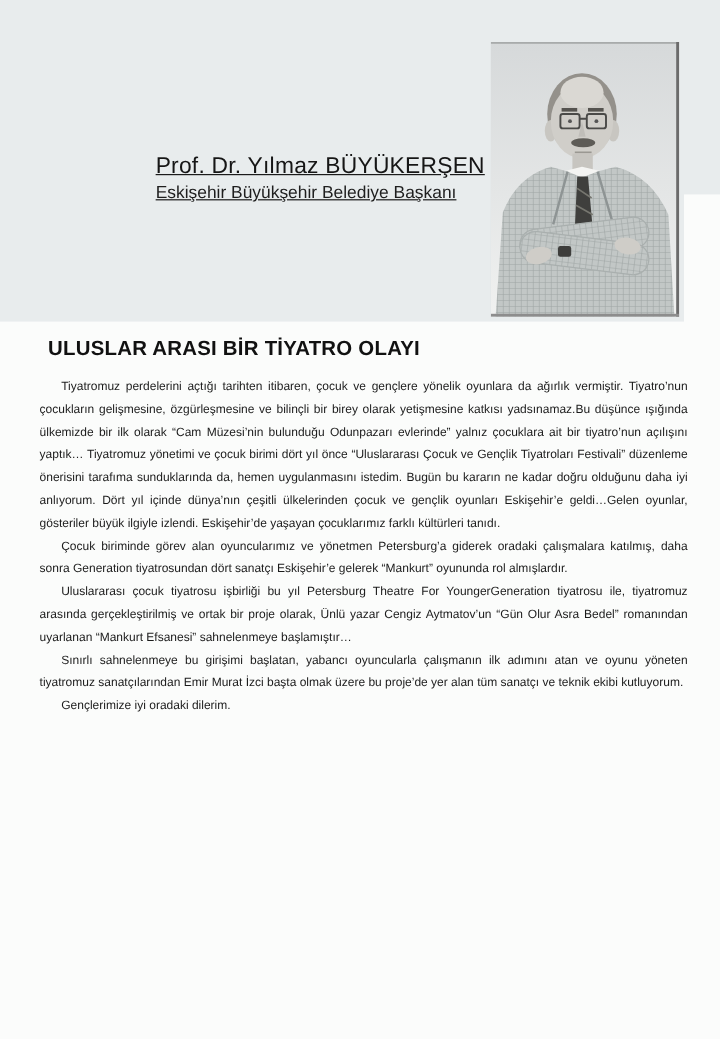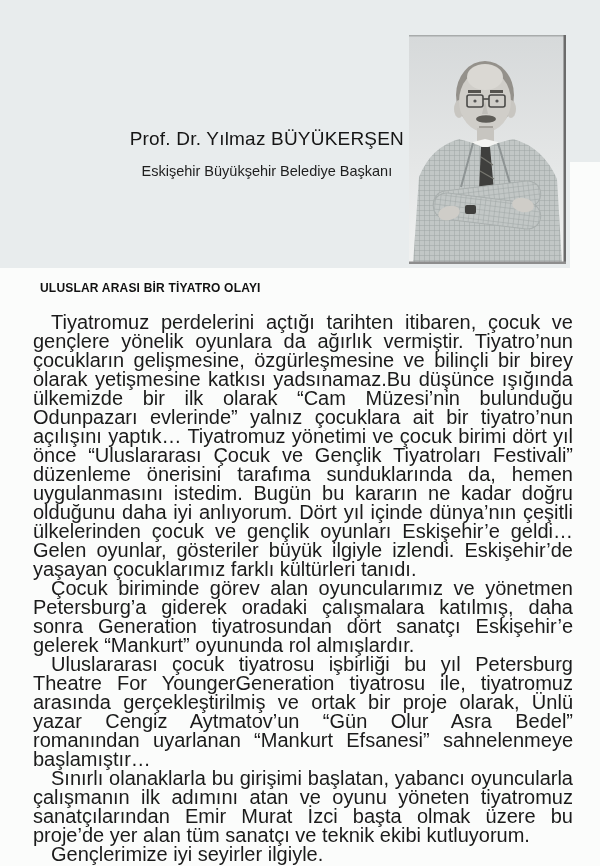--- a/index.html
+++ b/index.html
@@ -10,34 +10,34 @@
     color:#1b1b1b;
   }
   .band-a{position:absolute;left:0;top:0;width:600px;height:162px;background:#e8eced;}
   .band-b{position:absolute;left:0;top:0;width:570px;height:268px;background:#e8eced;}
   .photo{
     position:absolute;left:409px;top:35px;width:157px;height:229px;
     background:#dcdfdf;
   }
   .photo svg{display:block;width:100%;height:100%;}
   .header-text{
-    position:absolute;top:128px;right:196px;text-align:center;white-space:nowrap;
+    position:absolute;top:128px;right:196px;text-align:left;white-space:nowrap;text-decoration:underline;
   }
   .person-name{font-size:19px;letter-spacing:.2px;color:#161616;}
-  .person-title{font-size:14.5px;margin-top:13px;color:#1e1e1e;}
+  .person-title{font-size:14.5px;margin-top:3px;color:#1e1e1e;}
   .doc-heading{
     position:absolute;left:40px;top:281px;
-    font-size:12px;font-weight:bold;letter-spacing:.2px;color:#111;
+    font-size:17px;font-weight:bold;letter-spacing:.2px;color:#111;
     white-space:nowrap;
   }
   .body-text{
     position:absolute;left:33px;top:313px;width:540px;
   }
   .body-text p{
-    margin:0;font-size:20px;line-height:19px;
+    margin:0;font-size:10px;line-height:19px;
     text-align:justify;text-indent:18px;color:#1b1b1b;
   }
 </style>
 </head>
 <body>
 
 <div class="band-a"></div>
 <div class="band-b"></div>
 
 <div class="photo" role="img" aria-label="Black-and-white portrait: balding man with glasses and mustache, checkered suit, arms crossed">
@@ -98,15 +98,15 @@
   <div class="person-name">Prof. Dr. Yılmaz BÜYÜKERŞEN</div>
   <div class="person-title">Eskişehir Büyükşehir Belediye Başkanı</div>
 </div>
 
 <div class="doc-heading">ULUSLAR ARASI  BİR TİYATRO OLAYI</div>
 
 <div class="body-text">
   <p>Tiyatromuz  perdelerini açtığı tarihten itibaren,  çocuk ve gençlere yönelik oyunlara da ağırlık vermiştir. Tiyatro’nun çocukların gelişmesine, özgürleşmesine ve bilinçli bir birey olarak yetişmesine katkısı yadsınamaz.Bu düşünce ışığında ülkemizde  bir ilk olarak “Cam Müzesi’nin bulunduğu Odunpazarı evlerinde” yalnız çocuklara ait bir tiyatro’nun açılışını yaptık… Tiyatromuz yönetimi ve çocuk birimi dört yıl önce “Uluslararası Çocuk ve Gençlik Tiyatroları Festivali” düzenleme önerisini tarafıma sunduklarında da, hemen uygulanmasını istedim. Bugün bu kararın ne kadar doğru olduğunu daha iyi anlıyorum. Dört yıl içinde dünya’nın çeşitli ülkelerinden çocuk ve gençlik oyunları Eskişehir’e geldi…Gelen oyunlar, gösteriler büyük ilgiyle izlendi. Eskişehir’de yaşayan çocuklarımız farklı kültürleri tanıdı.</p>
   <p>Çocuk biriminde görev alan oyuncularımız ve yönetmen Petersburg’a giderek oradaki çalışmalara katılmış, daha sonra Generation tiyatrosundan dört sanatçı Eskişehir’e gelerek “Mankurt” oyununda rol almışlardır.</p>
   <p>Uluslararası  çocuk tiyatrosu işbirliği bu yıl Petersburg Theatre For YoungerGeneration tiyatrosu ile, tiyatromuz arasında gerçekleştirilmiş ve ortak bir proje olarak, Ünlü yazar Cengiz Aytmatov’un “Gün Olur Asra Bedel” romanından uyarlanan “Mankurt Efsanesi”  sahnelenmeye başlamıştır…</p>
-  <p>Sınırlı olanaklarla bu girişimi başlatan,  yabancı oyuncularla çalışmanın ilk adımını atan ve oyunu yöneten tiyatromuz sanatçılarından Emir Murat İzci başta olmak üzere  bu proje’de yer alan tüm sanatçı ve teknik ekibi kutluyorum.</p>
-  <p>Gençlerimize iyi seyirler ilgiyle.</p>
+  <p>Sınırlı sahnelenmeye bu girişimi başlatan,  yabancı oyuncularla çalışmanın ilk adımını atan ve oyunu yöneten tiyatromuz sanatçılarından Emir Murat İzci başta olmak üzere  bu proje’de yer alan tüm sanatçı ve teknik ekibi kutluyorum.</p>
+  <p>Gençlerimize iyi oradaki dilerim.</p>
 </div>
 
 </body></html>

